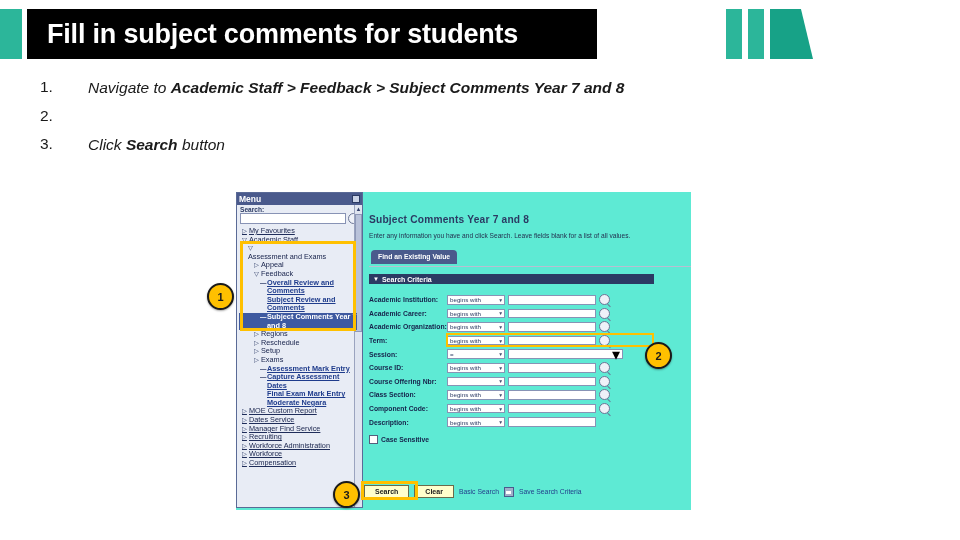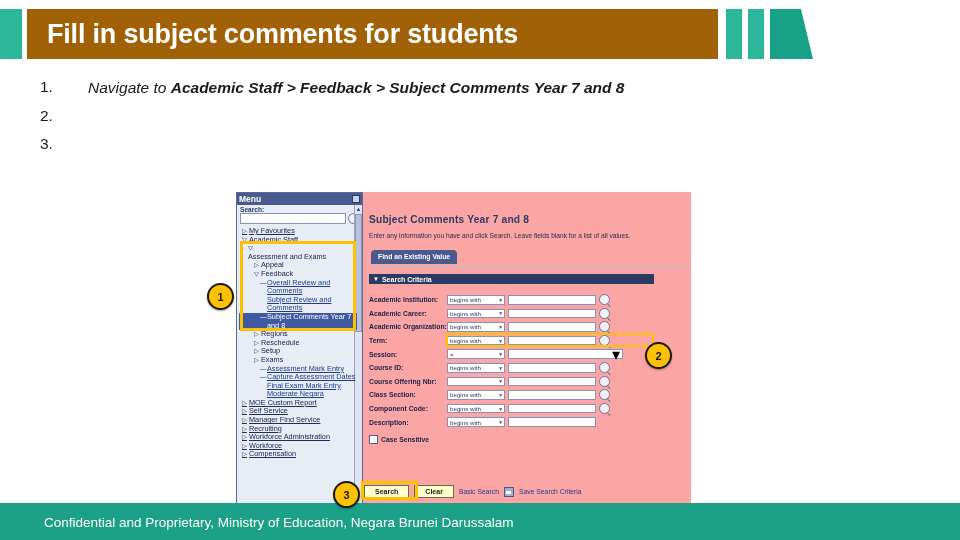--- a/index.html
+++ b/index.html
@@ -5,40 +5,40 @@
   html,body{margin:0;padding:0;}
   body{
     width:960px;height:540px;overflow:hidden;background:#ffffff;
     font-family:"Liberation Sans",sans-serif;
     -webkit-font-smoothing:antialiased;
   }
   .slide{position:relative;width:960px;height:540px;background:#fff;}
 
   
   .hdr-left-block{position:absolute;left:0;top:9px;width:22px;height:50px;background:#2cb69a;}
-  .hdr-bar{position:absolute;left:27px;top:9px;width:691px;height:50px;background:#a16207;}
+  .hdr-bar{position:absolute;left:27px;top:9px;width:570px;height:50px;background:#000000;}
   .hdr-title{
     position:absolute;left:20px;top:50%;transform:translateY(-50%);
     color:#ffffff;font-size:27px;font-weight:700;letter-spacing:-0.2px;white-space:nowrap;
   }
   .hdr-tick{position:absolute;top:9px;width:16px;height:50px;background:#2cb69a;}
   .hdr-tick.t1{left:726px;}
   .hdr-tick.t2{left:748px;}
   .hdr-tri{position:absolute;left:770px;top:9px;width:43px;height:50px;background:#17a287;
            clip-path:polygon(0 0,72% 0,100% 100%,0 100%);}
 
   
   .steps{position:absolute;left:40px;top:78px;width:700px;}
   .step{display:flex;align-items:flex-start;margin-bottom:10px;}
   .step-num{width:48px;flex:0 0 48px;font-size:15.5px;color:#1a1a1a;}
   .step-txt{font-size:15.5px;color:#1a1a1a;line-height:1.25;font-style:italic;}
   .step-txt b{font-weight:700;}
 
   
-  .shot{position:absolute;left:236px;top:192px;width:455px;height:318px;background:#fca5a5;}
+  .shot{position:absolute;left:236px;top:192px;width:455px;height:318px;background:#5eead4;}
 
   
   .menu-panel{position:absolute;left:0;top:0;width:127px;height:316px;
               border:1px solid #5a6a96;background:#e8ecf5;box-sizing:border-box;}
   .menu-head{height:12px;background:#4a5a8c;display:flex;align-items:center;
              justify-content:space-between;padding:0 2px;}
   .menu-head-t{color:#fff;font-size:8.5px;font-weight:700;line-height:1;}
   .menu-min{width:6px;height:6px;background:#c9d2e6;border:1px solid #2b3a63;}
   .menu-search-lbl{font-size:6.6px;color:#2b3a63;padding:1px 3px 0;font-weight:700;}
   .menu-search-row{display:flex;align-items:center;padding:0 3px 2px;gap:2px;}
@@ -59,21 +59,21 @@
   .tnode .gly{width:7px;flex:0 0 7px;color:#33406b;font-size:6.4px;}
   .tnode .lbl{flex:1;}
   .tnode.link .lbl{text-decoration:underline;color:#1f3c8c;}
   .tnode.sel{background:#3f5aa0;color:#fff;}
   .tnode.sel .gly,.tnode.sel .lbl{color:#fff;}
   .tnode.wrap{white-space:normal;}
   .tnode.plain .lbl{color:#16214a;}
   .t-indent1{padding-left:3px;text-decoration:underline;}
   .t-indent2{padding-left:9px;flex-direction:column;}
   .t-indent3{padding-left:15px;}
-  .t-indent4{padding-left:21px;}
+  .t-indent4{padding-left:21px;font-weight:bold;}
 
   .hl-menu{position:absolute;left:3px;top:48px;width:116px;height:90px;
            border:3px solid #ffc000;box-sizing:border-box;pointer-events:none;}
 
   
   .content{position:absolute;left:133px;top:22px;width:322px;}
   .c-title{font-size:10.2px;font-weight:700;color:#2b3a63;letter-spacing:.2px;}
   .c-sub{font-size:6.6px;color:#23304f;margin-top:7px;}
   .tabwrap{margin-top:11px;position:relative;height:16px;border-bottom:1px solid #b8bfd2;}
   .tab{position:absolute;left:2px;top:0;background:#4a5a8c;color:#fff;font-size:6.8px;
@@ -137,20 +137,21 @@
   <div class="steps">
     <div class="step">
       <div class="step-num">1.</div>
       <div class="step-txt">Navigate to <b>Academic Staff &gt; Feedback &gt; Subject Comments Year 7 and 8</b></div>
     </div>
     <div class="step">
       <div class="step-num">2.</div>
     </div>
     <div class="step">
       <div class="step-num">3.</div>
+      <div class="step-txt">Click <b>Search</b> button</div>
     </div>
   </div>
 
   <div class="shot">
 
     <div class="menu-panel">
       <div class="menu-head">
         <span class="menu-head-t">Menu</span>
         <span class="menu-min"></span>
       </div>
@@ -227,21 +228,21 @@
           <div class="tnode t-indent4 link">
             <span class="gly"></span>
             <span class="lbl">Moderate Negara</span>
           </div>
           <div class="tnode t-indent1 plain">
             <span class="gly">▷</span>
             <span class="lbl">MOE Custom Report</span>
           </div>
           <div class="tnode t-indent1 plain">
             <span class="gly">▷</span>
-            <span class="lbl">Self Service</span>
+            <span class="lbl">Dates Service</span>
           </div>
           <div class="tnode t-indent1 plain">
             <span class="gly">▷</span>
             <span class="lbl">Manager Find Service</span>
           </div>
           <div class="tnode t-indent1 plain">
             <span class="gly">▷</span>
             <span class="lbl">Recruiting</span>
           </div>
           <div class="tnode t-indent1 plain wrap">
@@ -378,16 +379,13 @@
       <span class="save-ico"></span>
       <span class="lnk">Save Search Criteria</span>
     </div>
     <div class="hl-search"></div>
   </div>
 
   <div class="badge" style="left:207px;top:283px;">1</div>
   <div class="badge" style="left:645px;top:342px;">2</div>
   <div class="badge" style="left:333px;top:481px;">3</div>
 
-  <div class="footer">
-    <div class="footer-txt">Confidential and Proprietary, Ministry of Education, Negara Brunei Darussalam</div>
-  </div>
 </div>
 
 </body></html>

